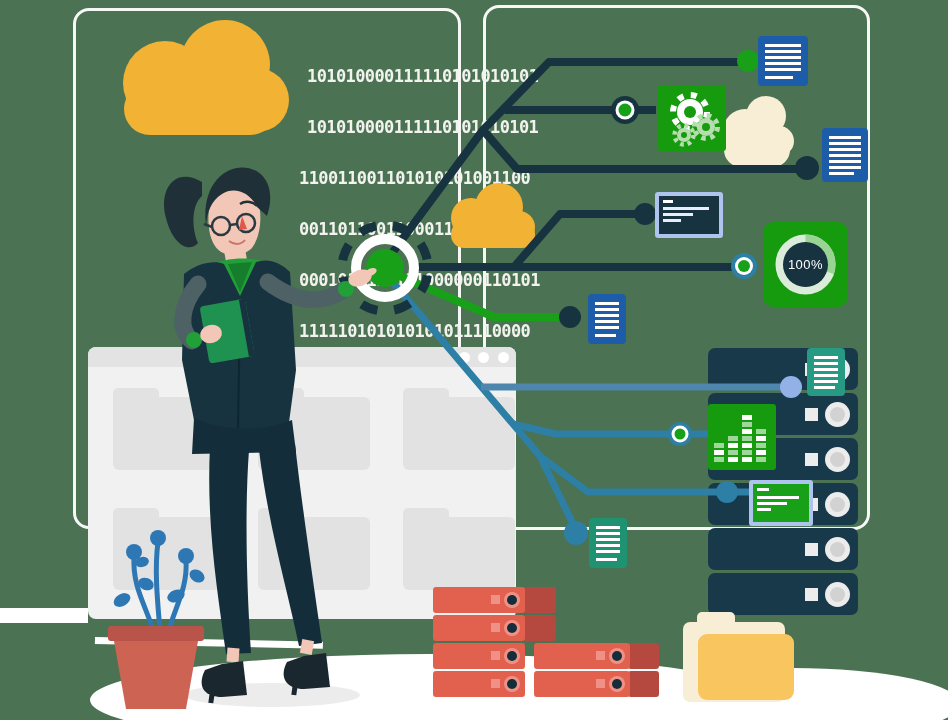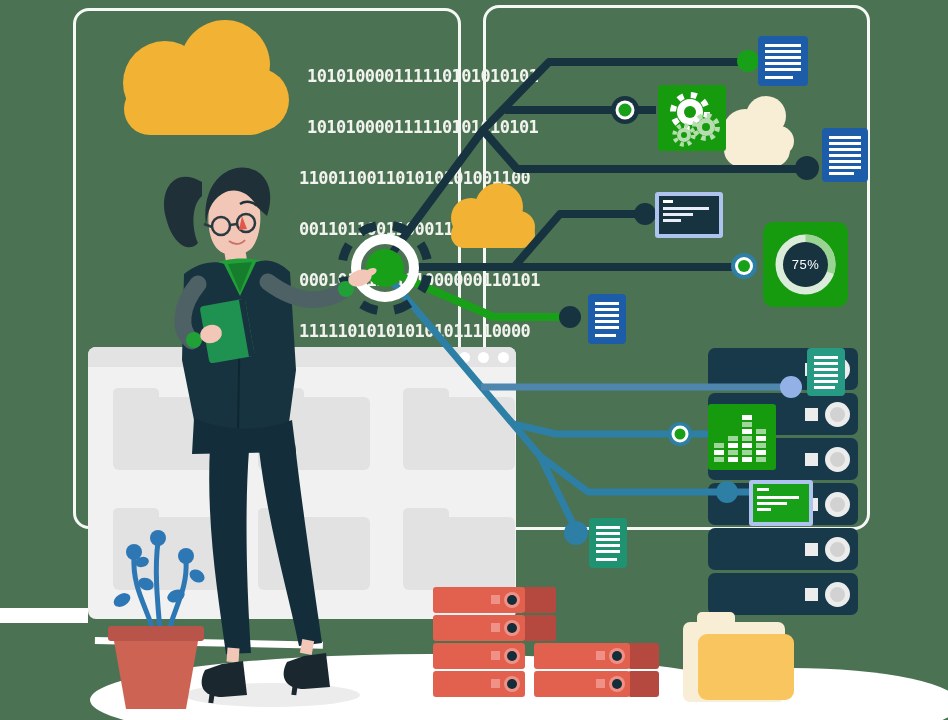--- a/index.html
+++ b/index.html
@@ -241,21 +241,21 @@
     </svg>
   </div>
 
   <div class="abs icon-holder" style="left:763px;top:222px">
     <svg width="85" height="85">
       <rect x="0" y="0" width="85" height="85" rx="10" fill="var(--green)"></rect>
       <circle cx="42.5" cy="42.5" r="26" fill="none" stroke="var(--mint)" stroke-width="8"></circle>
       <circle cx="42.5" cy="42.5" r="26" fill="none" stroke="var(--mint_arc)" stroke-width="8" stroke-dasharray="49 163" transform="rotate(-90 42.5 42.5)"></circle>
       <circle cx="42.5" cy="42.5" r="22.5" fill="var(--navy)"></circle>
     </svg>
-    <span id="p80-label">75%</span>
+    <span id="p80-label">100%</span>
   </div>
 
   <div class="abs icon-holder" style="left:708px;top:404px">
     <svg width="68" height="66">
       <rect x="0" y="0" width="68" height="66" rx="3" fill="var(--green)"></rect>
       <g>
         <rect x="6" y="46" width="10" height="5" fill="#fff"></rect>
           <rect x="6" y="39" width="10" height="5" fill="var(--bar_light)"></rect>
           <rect x="6" y="53" width="10" height="5" fill="var(--bar_light)"></rect>
         <rect x="20" y="32" width="10" height="5" fill="var(--bar_light)"></rect>

